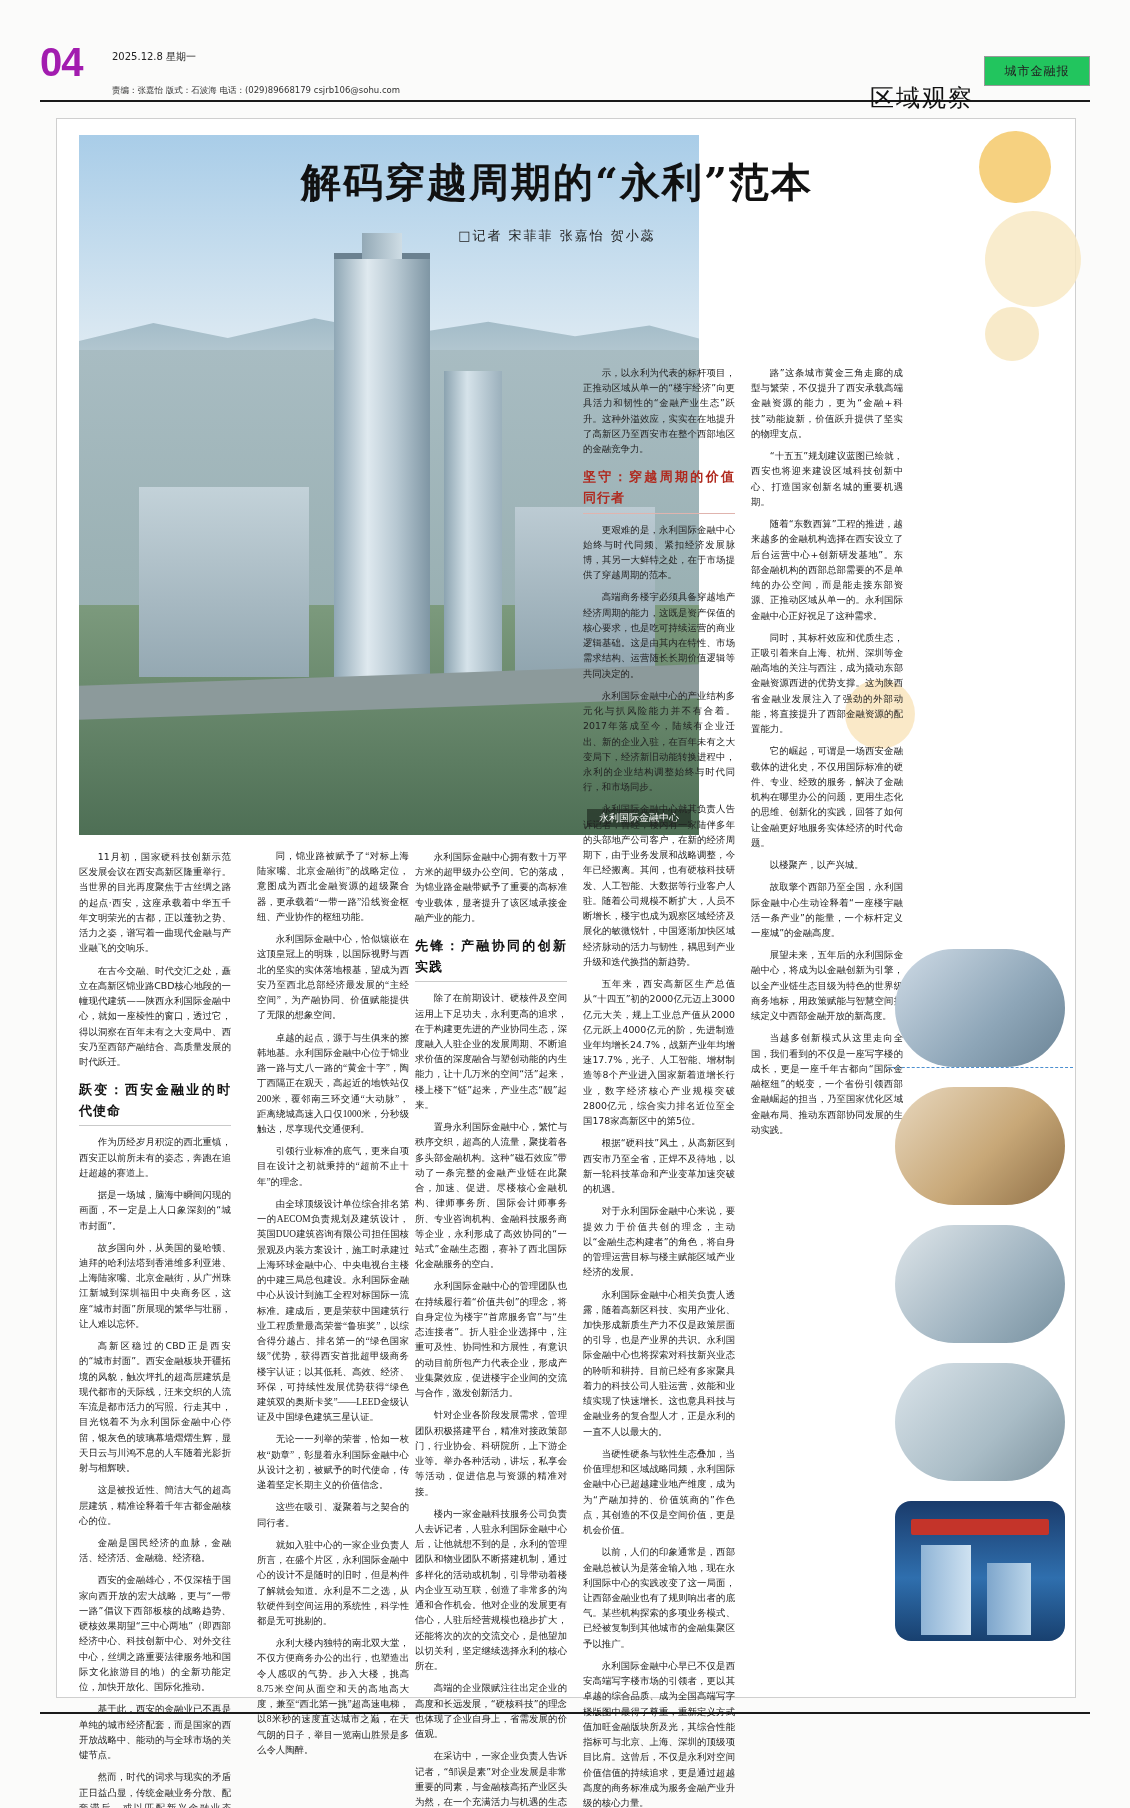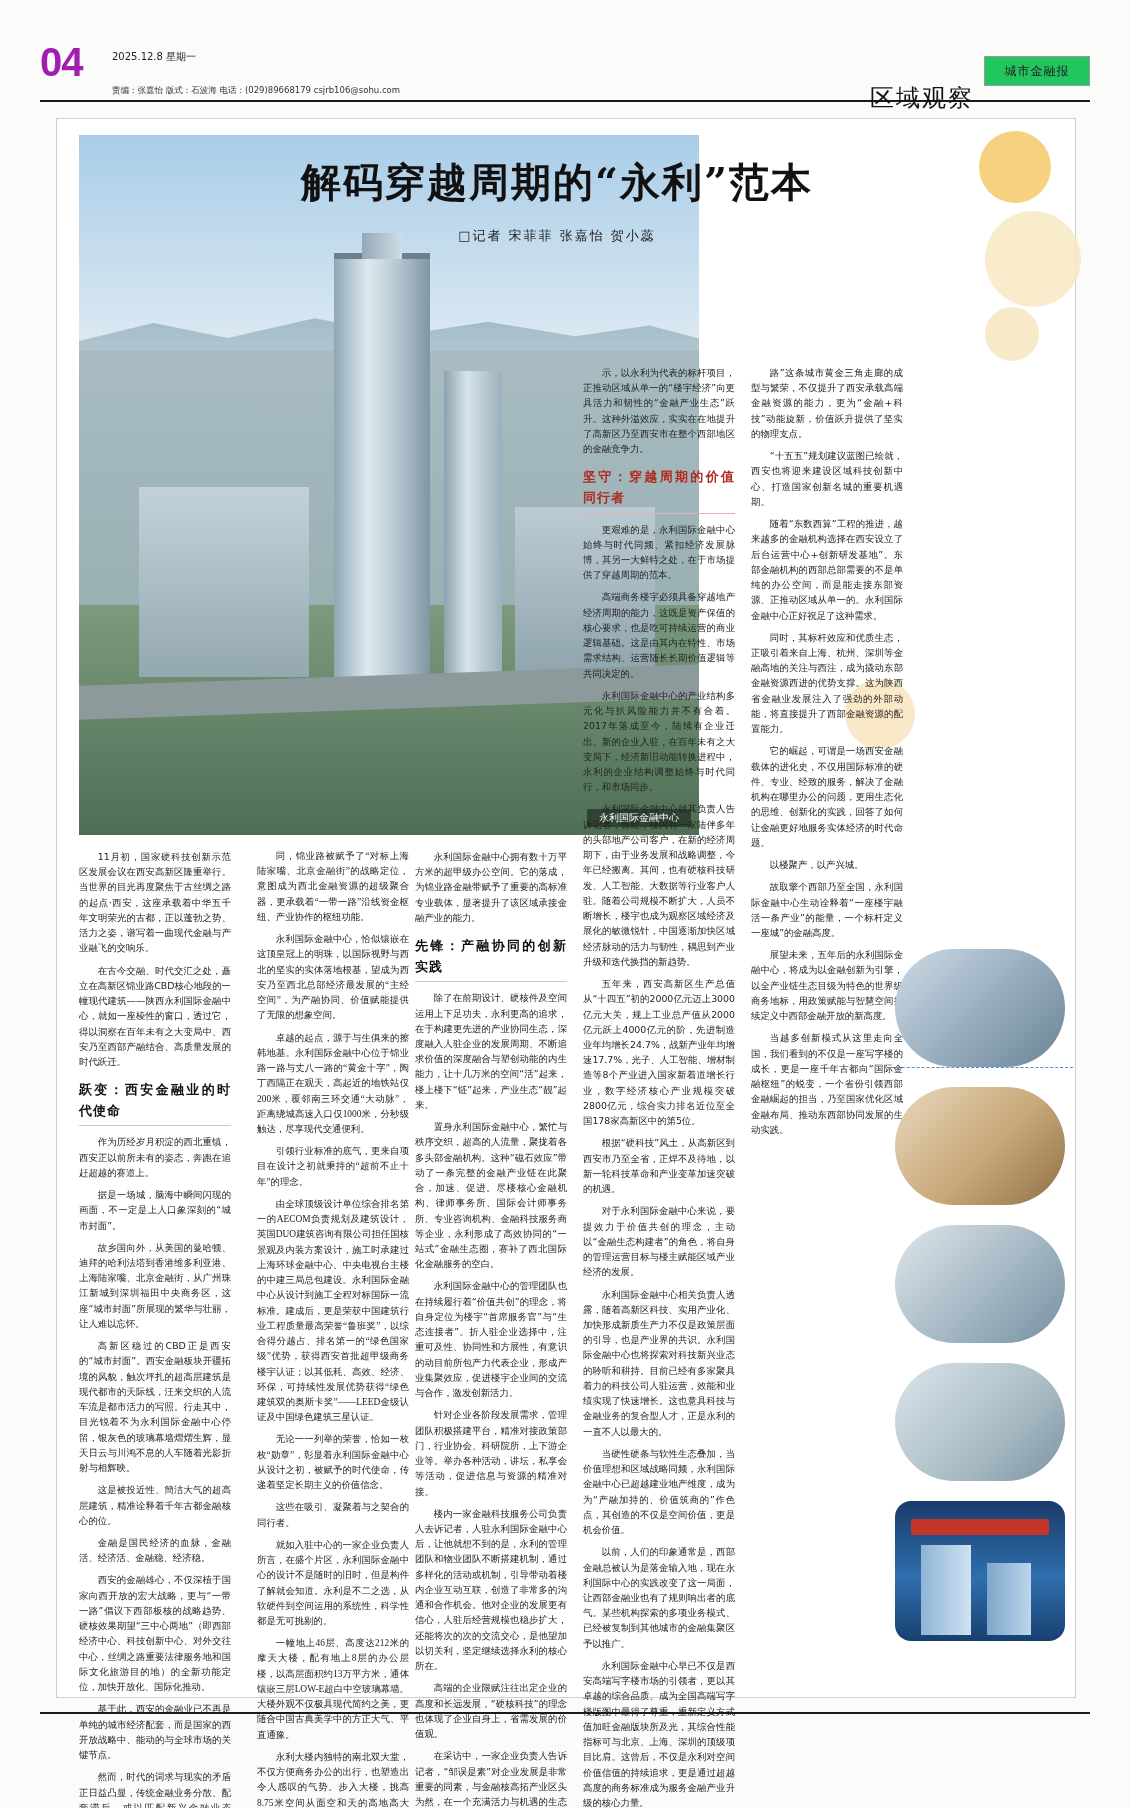--- a/index.html
+++ b/index.html
@@ -202,21 +202,20 @@
 
     <div class="col colB">
       <p>同，锦业路被赋予了“对标上海陆家嘴、北京金融街”的战略定位，意图成为西北金融资源的超级聚合器，更承载着“一带一路”沿线资金枢纽、产业协作的枢纽功能。</p>
       <p>永利国际金融中心，恰似镶嵌在这顶皇冠上的明珠，以国际视野与西北的坚实的实体落地根基，望成为西安乃至西北总部经济最发展的“主经空间”，为产融协同、价值赋能提供了无限的想象空间。</p>
       <p>卓越的起点，源于与生俱来的擦韩地基。永利国际金融中心位于锦业路一路与丈八一路的“黄金十字”，陶丁西隔正在观天，高起近的地铁站仅200米，覆邻南三环交通“大动脉”，距离绕城高速入口仅1000米，分秒级触达，尽享现代交通便利。</p>
       <p>引领行业标准的底气，更来自项目在设计之初就秉持的“超前不止十年”的理念。</p>
       <p>由全球顶级设计单位综合排名第一的AECOM负责规划及建筑设计，英国DUO建筑咨询有限公司担任国核景观及内装方案设计，施工时承建过上海环球金融中心、中央电视台主楼的中建三局总包建设。永利国际金融中心从设计到施工全程对标国际一流标准。建成后，更是荣获中国建筑行业工程质量最高荣誉“鲁班奖”，以综合得分越占、排名第一的“绿色国家级”优势，获得西安首批超甲级商务楼宇认证；以其低耗、高效、经济、环保，可持续性发展优势获得“绿色建筑双的奥斯卡奖”——LEED金级认证及中国绿色建筑三星认证。</p>
       <p>无论一一列举的荣誉，恰如一枚枚“勋章”，彰显着永利国际金融中心从设计之初，被赋予的时代使命，传递着坚定长期主义的价值信念。</p>
       <p>这些在吸引、凝聚着与之契合的同行者。</p>
       <p>就如入驻中心的一家企业负责人所言，在盛个片区，永利国际金融中心的设计不是随时的旧时，但是构件了解就会知道。永利是不二之选，从软硬件到空间运用的系统性，科学性都是无可挑剔的。</p>
-      <p>一幢地上46层、高度达212米的摩天大楼，配有地上8层的办公层楼，以高层面积约13万平方米，通体镶嵌三层LOW-E超白中空玻璃幕墙。大楼外观不仅极具现代简约之美，更随合中国古典美学中的方正大气、平直通豫。</p>
       <p>永利大楼内独特的南北双大堂，不仅方便商务办公的出行，也塑造出令人感叹的气势。步入大楼，挑高8.75米空间从面空和天的高地高大度，兼至“西北第一挑”超高速电梯，以8米秒的速度直达城市之巅，在天气朗的日子，举目一览南山胜景是多么令人陶醉。</p>
 
     </div>
 
     <div class="col colC">
       <p>永利国际金融中心拥有数十万平方米的超甲级办公空间。它的落成，为锦业路金融带赋予了重要的高标准专业载体，显著提升了该区域承接金融产业的能力。</p>
       <div class="sub">先锋：产融协同的创新实践</div>
       <p>除了在前期设计、硬核件及空间运用上下足功夫，永利更高的追求，在于构建更先进的产业协同生态，深度融入人驻企业的发展周期、不断追求价值的深度融合与塑创动能的内生能力，让十几万米的空间“活”起来，楼上楼下“链”起来，产业生态“靓”起来。</p>
       <p>置身永利国际金融中心，繁忙与秩序交织，超高的人流量，聚拢着各多头部金融机构。这种“磁石效应”带动了一条完整的金融产业链在此聚合，加速、促进。尽楼核心金融机构、律师事务所、国际会计师事务所、专业咨询机构、金融科技服务商等企业，永利形成了高效协同的“一站式”金融生态圈，赛补了西北国际化金融服务的空白。</p>
       <p>永利国际金融中心的管理团队也在持续履行着“价值共创”的理念，将自身定位为楼宇“首席服务官”与“生态连接者”。折人驻企业选择中，注重可及性、协同性和方展性，有意识的动目前所包产力代表企业，形成产业集聚效应，促进楼宇企业间的交流与合作，激发创新活力。</p>

